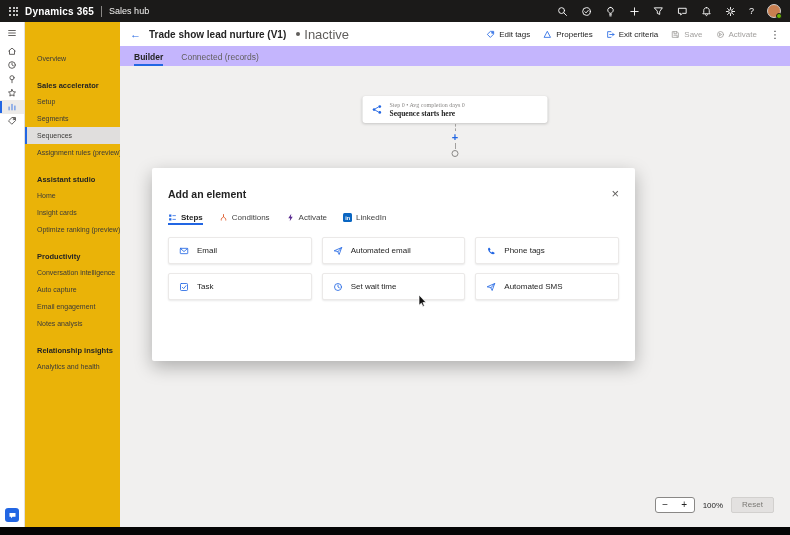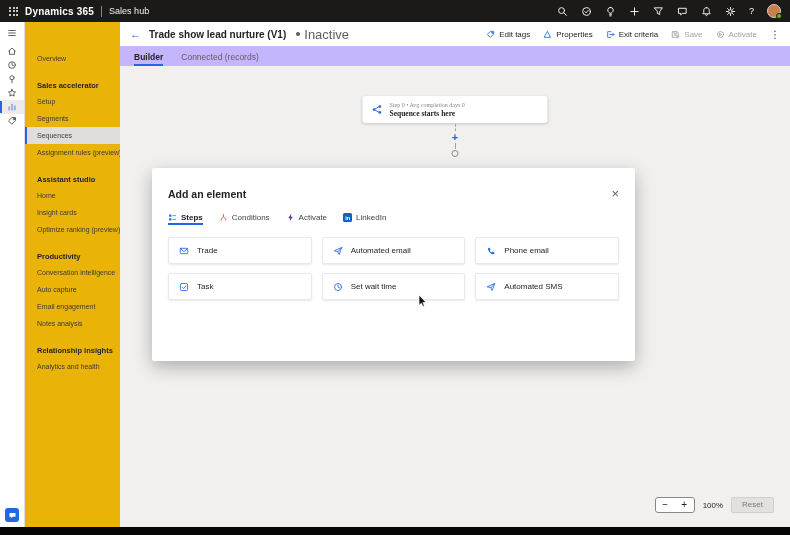--- a/index.html
+++ b/index.html
@@ -353,34 +353,34 @@
               <span class="li-badge">in</span>
               <span>LinkedIn</span>
             </span>
           </div>
           <div class="cards">
             <div class="card">
               <svg viewBox="0 0 12 12">
                   <rect x="1.5" y="2.8" width="9" height="6.4" rx=".6"></rect>
                   <path d="M2 3.3l4 3.4 4-3.4"></path>
                 </svg>
-              <span>Trade</span>
+              <span>Email</span>
             </div>
             <div class="card">
               <svg viewBox="0 0 12 12">
                   <path d="M1.8 5.6l8.6-3.8-3 8.4-1.6-3.2z"></path>
                   <path d="M5.8 7l4.6-5.2"></path>
                 </svg>
               <span>Automated email</span>
             </div>
             <div class="card">
               <svg viewBox="0 0 12 12">
                   <path d="M4.2 2.1l1.1 1.8c.2.3.1.6-.1.8l-.8.8c.4 1 1.3 1.9 2.3 2.3l.8-.8c.2-.2.5-.3.8-.1l1.8 1.1c.3.2.4.6.2.9-.4.7-1.2 1.1-2 1-2.7-.6-5.2-3.1-5.8-5.8-.2-.8.2-1.6 1-2 .3-.2.7 0 .9.2z" fill="#2266E3" stroke="none"></path>
                 </svg>
-              <span>Phone email</span>
+              <span>Phone tags</span>
             </div>
             <div class="card">
               <svg viewBox="0 0 12 12">
                   <rect x="1.8" y="1.8" width="8.4" height="8.4" rx="1"></rect>
                   <path d="M4 6.3l1.6 1.6 2.8-3.4"></path>
                 </svg>
               <span>Task</span>
             </div>
             <div class="card">
               <svg viewBox="0 0 12 12">

